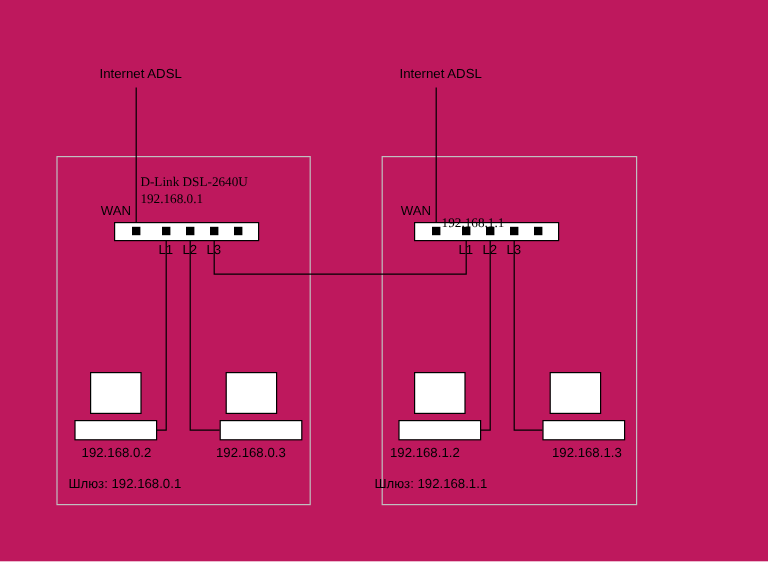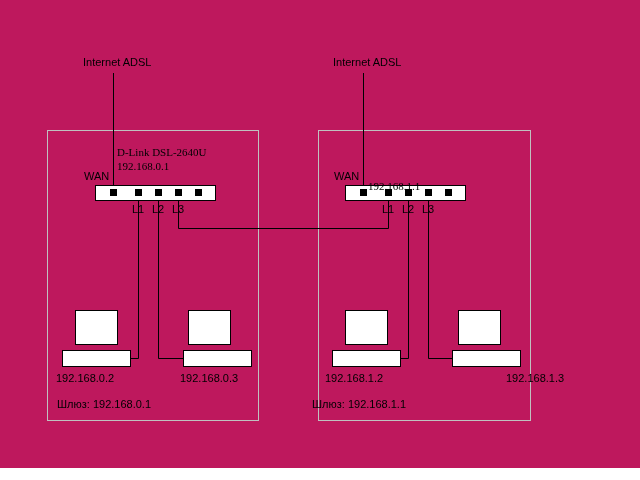--- a/index.html
+++ b/index.html
@@ -79,33 +79,33 @@
 
   <div class="label centered" style="left:117px; top:146px; width:122px;">D-Link DSL-2640U</div>
   <div class="label centered" style="left:117px; top:160px; width:122px;">192.168.0.1</div>
 
   <div class="label" style="left:84px; top:170px;">WAN</div>
 
   <div class="label" style="left:132px; top:203px;">L1</div>
   <div class="label" style="left:152px; top:203px;">L2</div>
   <div class="label" style="left:172px; top:203px;">L3</div>
 
-  <div class="label" style="left:56px; top:372px;">192.168.0.2</div>
+  <div class="label" style="left:68px; top:372px;">192.168.0.2</div>
   <div class="label" style="left:180px; top:372px;">192.168.0.3</div>
 
   <div class="label" style="left:57px; top:398px;">Шлюз: 192.168.0.1</div>
 
   <div class="label" style="left:333px; top:56px;">Internet ADSL</div>
 
   <div class="label centered" style="left:368px; top:160px; width:122px;margin-top:20px;">192.168.1.1</div>
 
   <div class="label" style="left:334px; top:170px;">WAN</div>
 
   <div class="label" style="left:382px; top:203px;">L1</div>
   <div class="label" style="left:402px; top:203px;">L2</div>
   <div class="label" style="left:422px; top:203px;">L3</div>
 
   <div class="label" style="left:325px; top:372px;">192.168.1.2</div>
-  <div class="label" style="left:460px; top:372px;margin-left:46px;">192.168.1.3</div>
+  <div class="label" style="left:460px; top:372px;">192.168.1.3</div>
 
   <div class="label" style="left:312px; top:398px;">Шлюз: 192.168.1.1</div>
 
 </div>
 
 </body></html>

